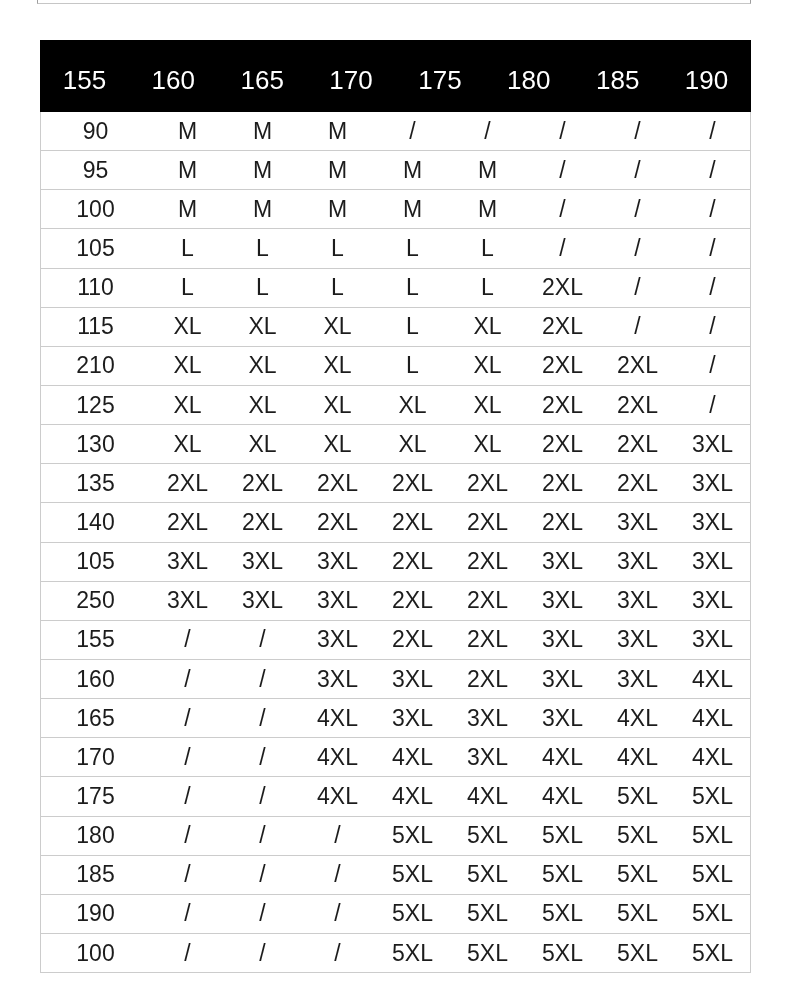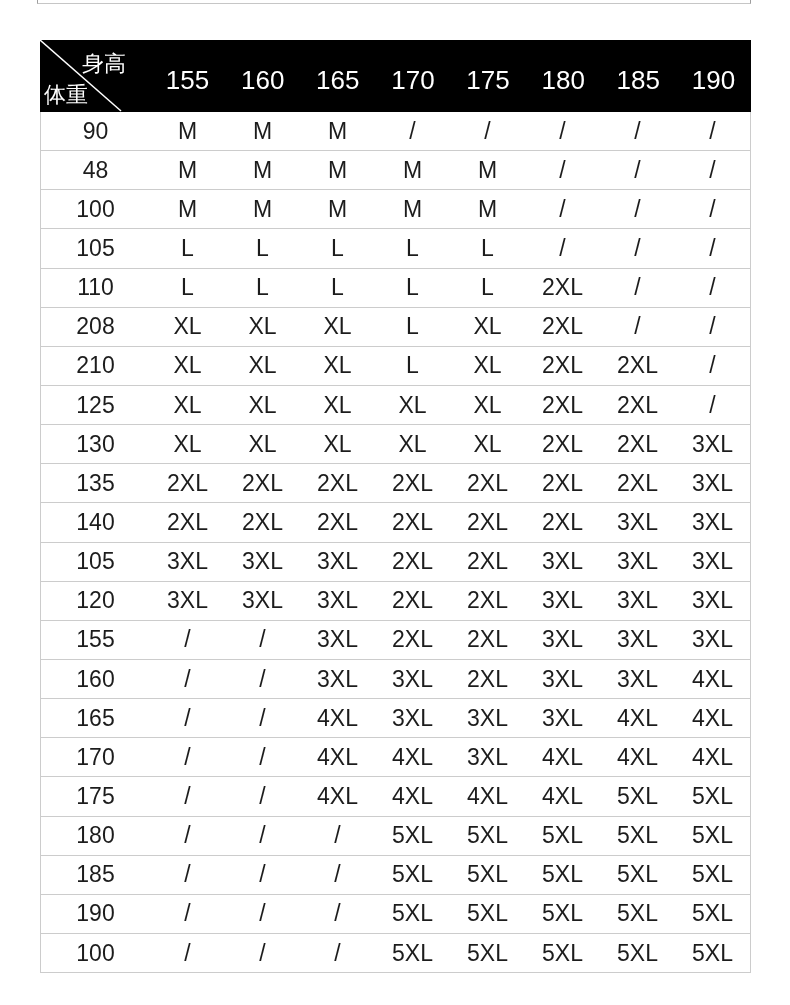--- a/index.html
+++ b/index.html
@@ -51,27 +51,20 @@
 </head>
 <body>
 
 <div class="page">
 
   <div class="top-edge"></div>
 
   <div class="size-table">
 
     <div class="thead">
-      <div class="corner">
-        <svg width="110" height="72" viewBox="0 0 110 72">
-          <line x1="0" y1="0" x2="81" y2="71" stroke="#ffffff" stroke-width="1.5"></line>
-        </svg>
-        <span class="lbl-height">身高</span>
-        <span class="lbl-weight">体重</span>
-      </div>
 
     <div class="hcell">155</div>
         <div class="hcell">160</div>
         <div class="hcell">165</div>
         <div class="hcell">170</div>
         <div class="hcell">175</div>
         <div class="hcell">180</div>
         <div class="hcell">185</div>
         <div class="hcell">190</div>
       </div>
@@ -83,21 +76,21 @@
           <div class="cell">M</div>
           <div class="cell">M</div>
           <div class="cell">M</div>
           <div class="cell">/</div>
           <div class="cell">/</div>
           <div class="cell">/</div>
           <div class="cell">/</div>
           <div class="cell">/</div>
         </div>
         <div class="row">
-          <div class="wcell">48</div>
+          <div class="wcell">95</div>
           <div class="cell">M</div>
           <div class="cell">M</div>
           <div class="cell">M</div>
           <div class="cell">M</div>
           <div class="cell">M</div>
           <div class="cell">/</div>
           <div class="cell">/</div>
           <div class="cell">/</div>
         </div>
         <div class="row">
@@ -127,21 +120,21 @@
           <div class="cell">L</div>
           <div class="cell">L</div>
           <div class="cell">L</div>
           <div class="cell">L</div>
           <div class="cell">L</div>
           <div class="cell">2XL</div>
           <div class="cell">/</div>
           <div class="cell">/</div>
         </div>
         <div class="row">
-          <div class="wcell">208</div>
+          <div class="wcell">115</div>
           <div class="cell">XL</div>
           <div class="cell">XL</div>
           <div class="cell">XL</div>
           <div class="cell">L</div>
           <div class="cell">XL</div>
           <div class="cell">2XL</div>
           <div class="cell">/</div>
           <div class="cell">/</div>
         </div>
         <div class="row">
@@ -204,21 +197,21 @@
           <div class="cell">3XL</div>
           <div class="cell">3XL</div>
           <div class="cell">3XL</div>
           <div class="cell">2XL</div>
           <div class="cell">2XL</div>
           <div class="cell">3XL</div>
           <div class="cell">3XL</div>
           <div class="cell">3XL</div>
         </div>
         <div class="row">
-          <div class="wcell">120</div>
+          <div class="wcell">250</div>
           <div class="cell">3XL</div>
           <div class="cell">3XL</div>
           <div class="cell">3XL</div>
           <div class="cell">2XL</div>
           <div class="cell">2XL</div>
           <div class="cell">3XL</div>
           <div class="cell">3XL</div>
           <div class="cell">3XL</div>
         </div>
         <div class="row">

